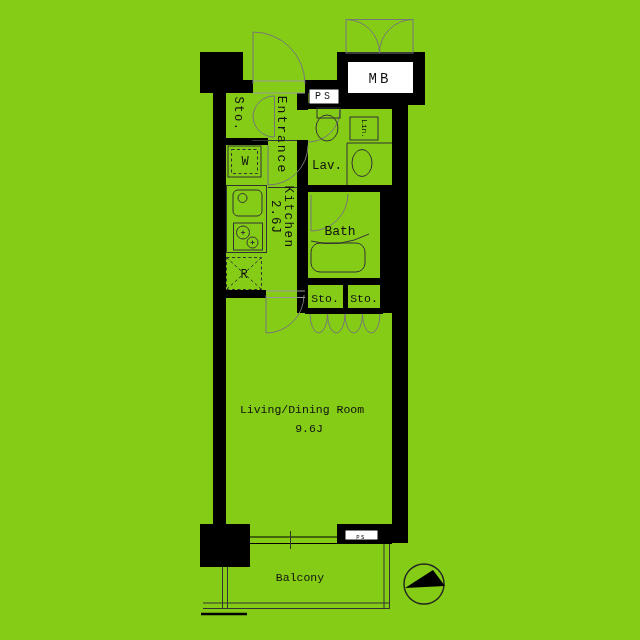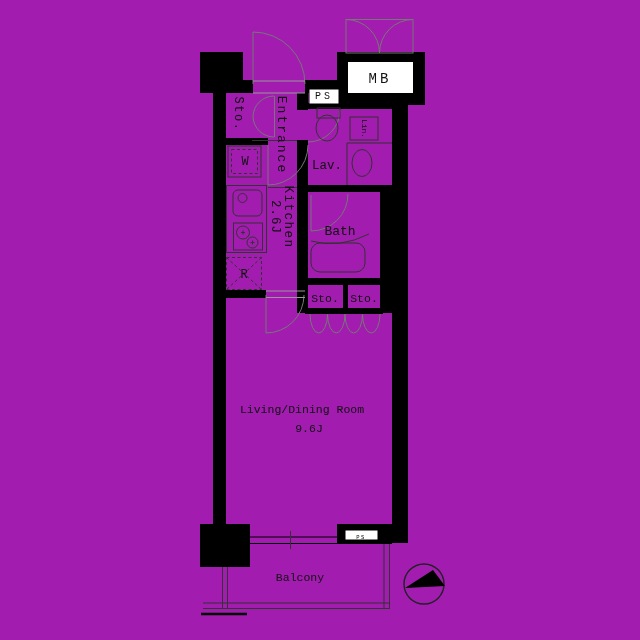--- a/index.html
+++ b/index.html
@@ -1,16 +1,16 @@
 <!DOCTYPE html>
 <html><head>
 <meta charset="utf-8">
 <style>
   html,body{margin:0;padding:0;background:#ffffff;}
-  .stage{position:relative;width:640px;height:640px;background:#a21caf;overflow:hidden;
+  .stage{position:relative;width:640px;height:640px;background:#84cc16;overflow:hidden;
          font-family:"Liberation Mono","DejaVu Sans Mono",monospace;}
   svg{position:absolute;left:0;top:0;}
   text{fill:#111111;font-family:"Liberation Mono","DejaVu Sans Mono",monospace;}
   .wall{fill:#000000;stroke:none;}
   .thin{stroke:#333333;stroke-width:1;fill:none;}
   .arc{stroke:#777777;stroke-width:1;fill:none;}
   .soft{stroke:#999999;stroke-width:1;fill:none;}
   .dash{stroke:#333333;stroke-width:1;fill:none;stroke-dasharray:3 2.5;}
   .whitebox{fill:#ffffff;stroke:#000000;stroke-width:1;}
 </style>

